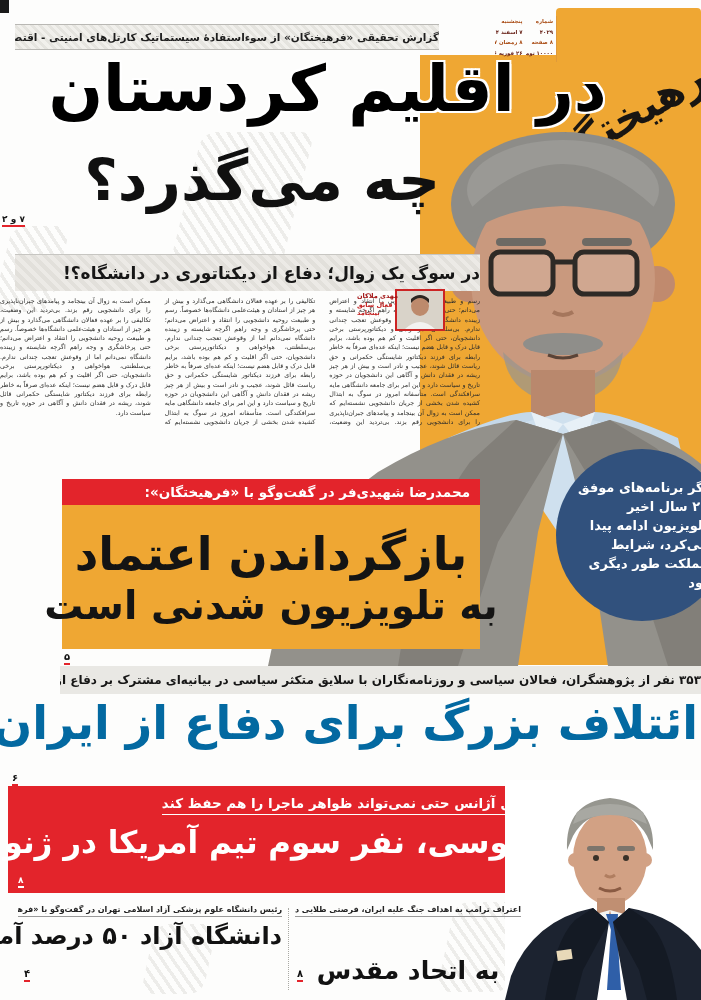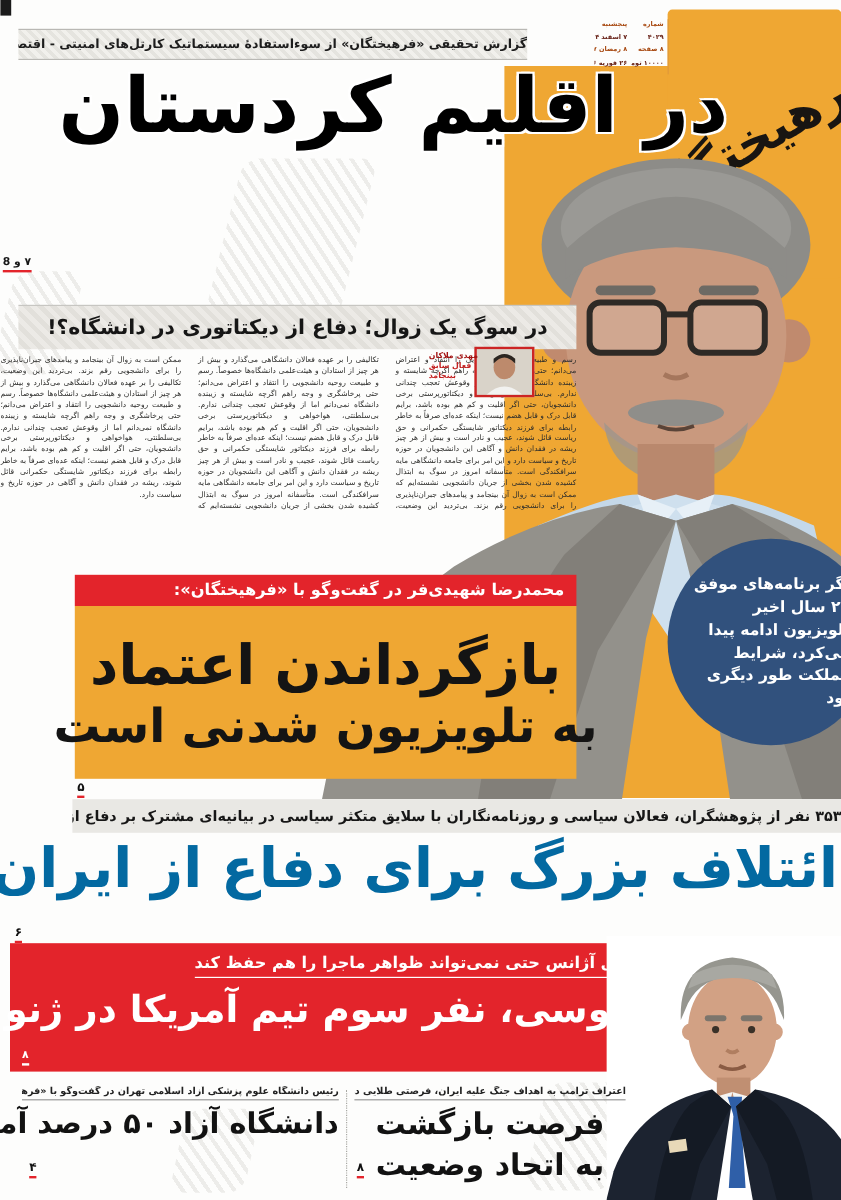--- a/index.html
+++ b/index.html
@@ -52,21 +52,21 @@
   }
   .headline-black{
     left:100px;top:146px;width:340px;z-index:4;
     font-size:58px;font-weight:bold;color:#101010;text-align:center;white-space:nowrap;
   }
   .pages-ref{left:2px;top:214px;z-index:4;font-size:9px;font-weight:bold;
     border-bottom:2px solid #e3242b;padding-bottom:1px;}
   .subhead-bar{
     left:15px;top:254px;width:465px;height:36px;line-height:36px;z-index:4;
     background:repeating-linear-gradient(45deg,#eceae6 0 4px,#e2e0db 4px 8px);
-    border-top:1px solid #c7c6c2;font-size:17px;font-weight:bold;text-align:center;
+    border-top:1px solid #c7c6c2;font-size:17px;font-weight:bold;
     white-space:nowrap;overflow:hidden;
   }
   
   .body-cols{
     left:0;top:296px;width:480px;height:183px;z-index:4;overflow:hidden;
     column-count:3;column-gap:14px;
     font-size:6.3px;line-height:9.3px;text-align:justify;color:#2d2d2b;
   }
   .inset-photo{
     left:395px;top:289px;width:46px;height:38px;z-index:5;
@@ -170,21 +170,22 @@
     <div class="logo-text">فرهیختگان</div>
   </div>
   <div class="abs yellow-panel"></div>
 
   <div class="abs wm wm0"></div>
   <div class="abs wm wm1"></div>
   <div class="abs wm wm2"></div>
   <div class="abs wm wm3"></div>
 
   <div class="abs headline-red">در اقلیم کردستان</div>
-  <div class="abs pages-ref">۷ و 8</div>
+  <div class="abs headline-black">چه می‌گذرد؟</div>
+  <div class="abs pages-ref">۷ و ۲</div>
   <div class="abs subhead-bar">در سوگ یک زوال؛ دفاع از دیکتاتوری در دانشگاه؟!</div>
 
   <svg class="abs main-photo" viewBox="0 0 453 554" preserveAspectRatio="none">
     <ellipse cx="315" cy="92" rx="112" ry="72" fill="#8d8c88"></ellipse>
     <ellipse cx="315" cy="78" rx="96" ry="50" fill="#9a9995"></ellipse>
     <circle cx="221" cy="172" r="18" fill="#c08a6e"></circle>
     <circle cx="409" cy="172" r="18" fill="#c08a6e"></circle>
     <ellipse cx="315" cy="168" rx="92" ry="104" fill="#c9997e"></ellipse>
     <path d="M223 120 Q255 96 315 94 Q375 96 407 120 L407 96 Q360 52 315 52 Q270 52 223 96 Z" fill="#8d8c88"></path>
     <rect x="243" y="140" width="62" height="42" rx="9" fill="#ffffff" fill-opacity="0.14" stroke="#2e2a26" stroke-width="5"></rect>
@@ -263,21 +264,20 @@
     <path d="M0 220 L6 196 Q28 140 88 128 L104 142 L92 220 Z" fill="#1c2330"></path>
     <path d="M196 220 L196 170 Q172 136 124 128 L108 142 L122 220 Z" fill="#1c2330"></path>
     <path d="M88 128 L104 142 L78 190 L70 220 L40 220 Q50 160 70 140 Z" fill="#141a24"></path>
     <path d="M124 128 L108 142 L134 190 L142 220 L172 220 Q164 160 142 140 Z" fill="#141a24"></path>
     <rect x="52" y="170" width="15" height="10" fill="#e8d9b8" transform="rotate(-8 59 175)"></rect>
   </svg>
 
   <div class="abs v-divider"></div>
 
   <div class="abs b-kicker bk-right">اعتراف ترامپ به اهداف جنگ علیه ایران، فرصتی طلایی در اختیار جامعه ایران قرار داده است</div>
-  <div class="abs b-headline bh-right1">فرصت بازگشت</div>
-  <div class="abs b-headline bh-right2">به اتحاد وضعیت</div>
+  <div class="abs b-headline bh-right2">به اتحاد مقدس</div>
   <div class="abs pagenum page8b">۸</div>
 
   <div class="abs b-kicker bk-left">رئیس دانشگاه علوم پزشکی آزاد اسلامی تهران در گفت‌وگو با «فرهیختگان»:</div>
   <div class="abs b-headline bh-left1">دانشگاه آزاد ۵۰ درصد آموزش</div>
   <div class="abs pagenum page4">۴</div>
 
 </div>
 
 </body></html>

